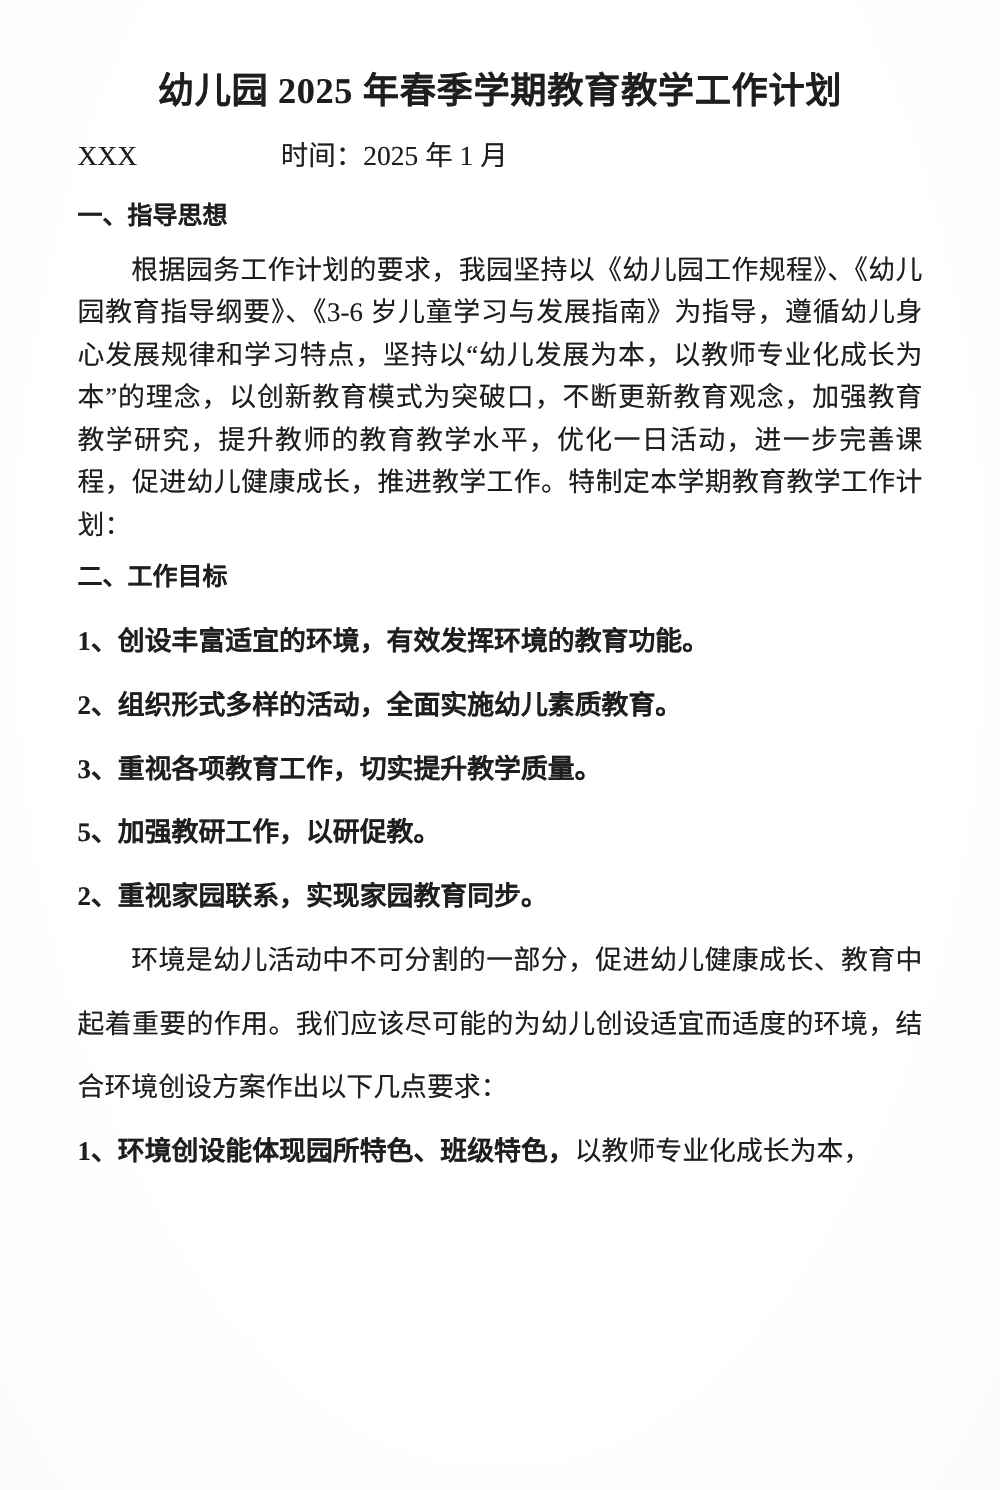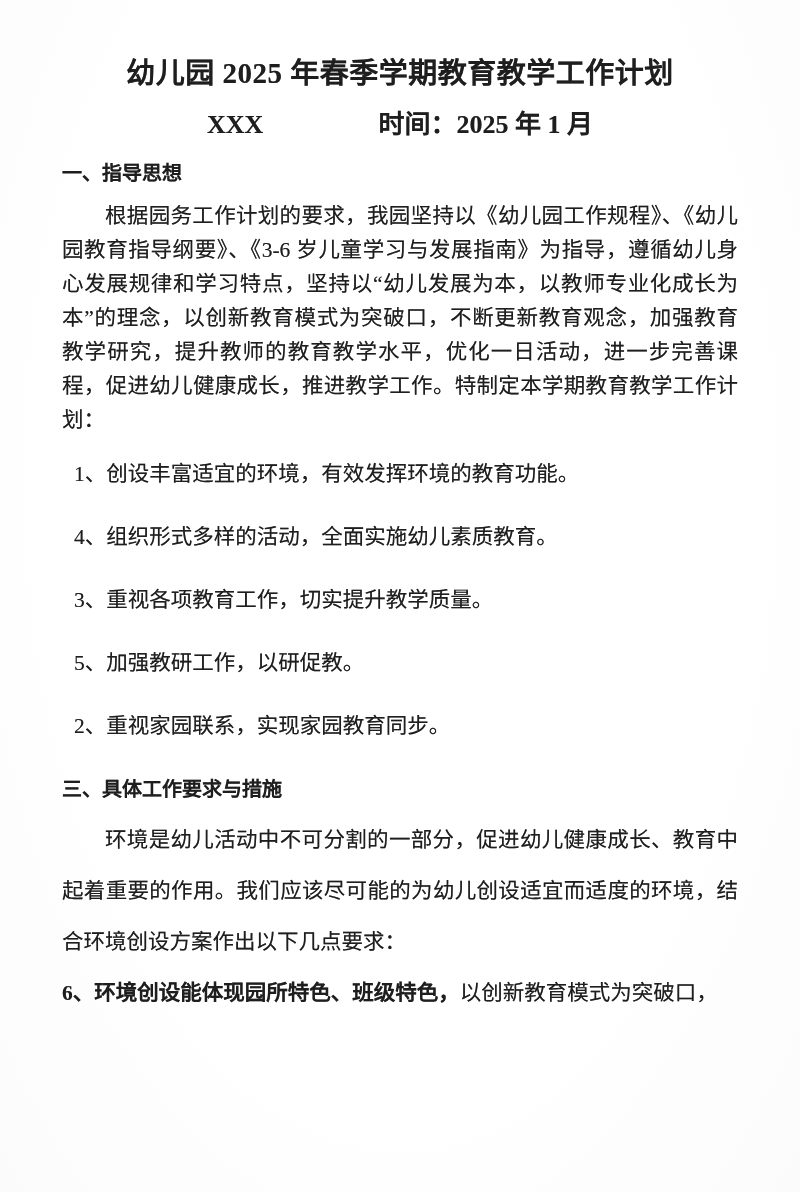--- a/index.html
+++ b/index.html
@@ -26,45 +26,45 @@
     margin: 0;
     font-size: 29px;
     line-height: 58px;
     font-weight: 700;
     text-align: center;
     letter-spacing: 0.5px;
     white-space: nowrap;
   }
   .byline {
     display: flex;
-    justify-content: center;
     gap: 115px;
-    font-size: 26px;
-    font-weight: 700;
+    font-size: 22px;
+    font-weight: 400;
     line-height: 46px;
   }
   .sec-heading {
     margin: 0;
     font-size: 20px;
     font-weight: 700;
     line-height: 51px;
   }
   .para {
     margin: 0;
     font-size: 21.5px;
     line-height: 50px;
     text-align: justify;
     text-indent: 2em;
   }
   .para.tight { line-height: 34px; }
   .para.wide { line-height: 51px; }
   .goal {
-    margin: 12px;
+    margin: 0;
     font-size: 21.5px;
     line-height: 51px;
+    font-weight: bold;
   }
   .sub-heading {
     margin: 0;
     font-size: 21.5px;
     font-weight: 700;
     line-height: 51px;
     text-indent: 2em;
   }
   .measure-item {
     margin: 0;
@@ -83,29 +83,29 @@
 
   <div class="byline">
     <span>XXX</span>
     <span>时间：2025 年 1 月</span>
   </div>
 
   <h2 class="sec-heading">一、指导思想</h2>
 
   <p class="para tight">根据园务工作计划的要求，我园坚持以《幼儿园工作规程》、《幼儿园教育指导纲要》、《3-6 岁儿童学习与发展指南》为指导，遵循幼儿身心发展规律和学习特点，坚持以“幼儿发展为本，以教师专业化成长为本”的理念，以创新教育模式为突破口，不断更新教育观念，加强教育教学研究，提升教师的教育教学水平，优化一日活动，进一步完善课程，促进幼儿健康成长，推进教学工作。特制定本学期教育教学工作计划：</p>
 
+  <h2 class="sec-heading">二、工作目标</h2>
 
   <p class="goal">1、创设丰富适宜的环境，有效发挥环境的教育功能。</p>
-  <p class="goal">4、组织形式多样的活动，全面实施幼儿素质教育。</p>
+  <p class="goal">2、组织形式多样的活动，全面实施幼儿素质教育。</p>
   <p class="goal">3、重视各项教育工作，切实提升教学质量。</p>
   <p class="goal">5、加强教研工作，以研促教。</p>
   <p class="goal">2、重视家园联系，实现家园教育同步。</p>
 
-  <h2 class="sec-heading">三、具体工作要求与措施</h2>
 
 
   <p class="para wide">环境是幼儿活动中不可分割的一部分，促进幼儿健康成长、教育中起着重要的作用。我们应该尽可能的为幼儿创设适宜而适度的环境，结合环境创设方案作出以下几点要求：</p>
 
   <p class="measure-item">
-    <span class="bold-lead">6、环境创设能体现园所特色、班级特色，</span><span>以创新教育模式为突破口，</span>
+    <span class="bold-lead">1、环境创设能体现园所特色、班级特色，</span><span>以教师专业化成长为本，</span>
   </p>
 
 </div>
 
 </body></html>

